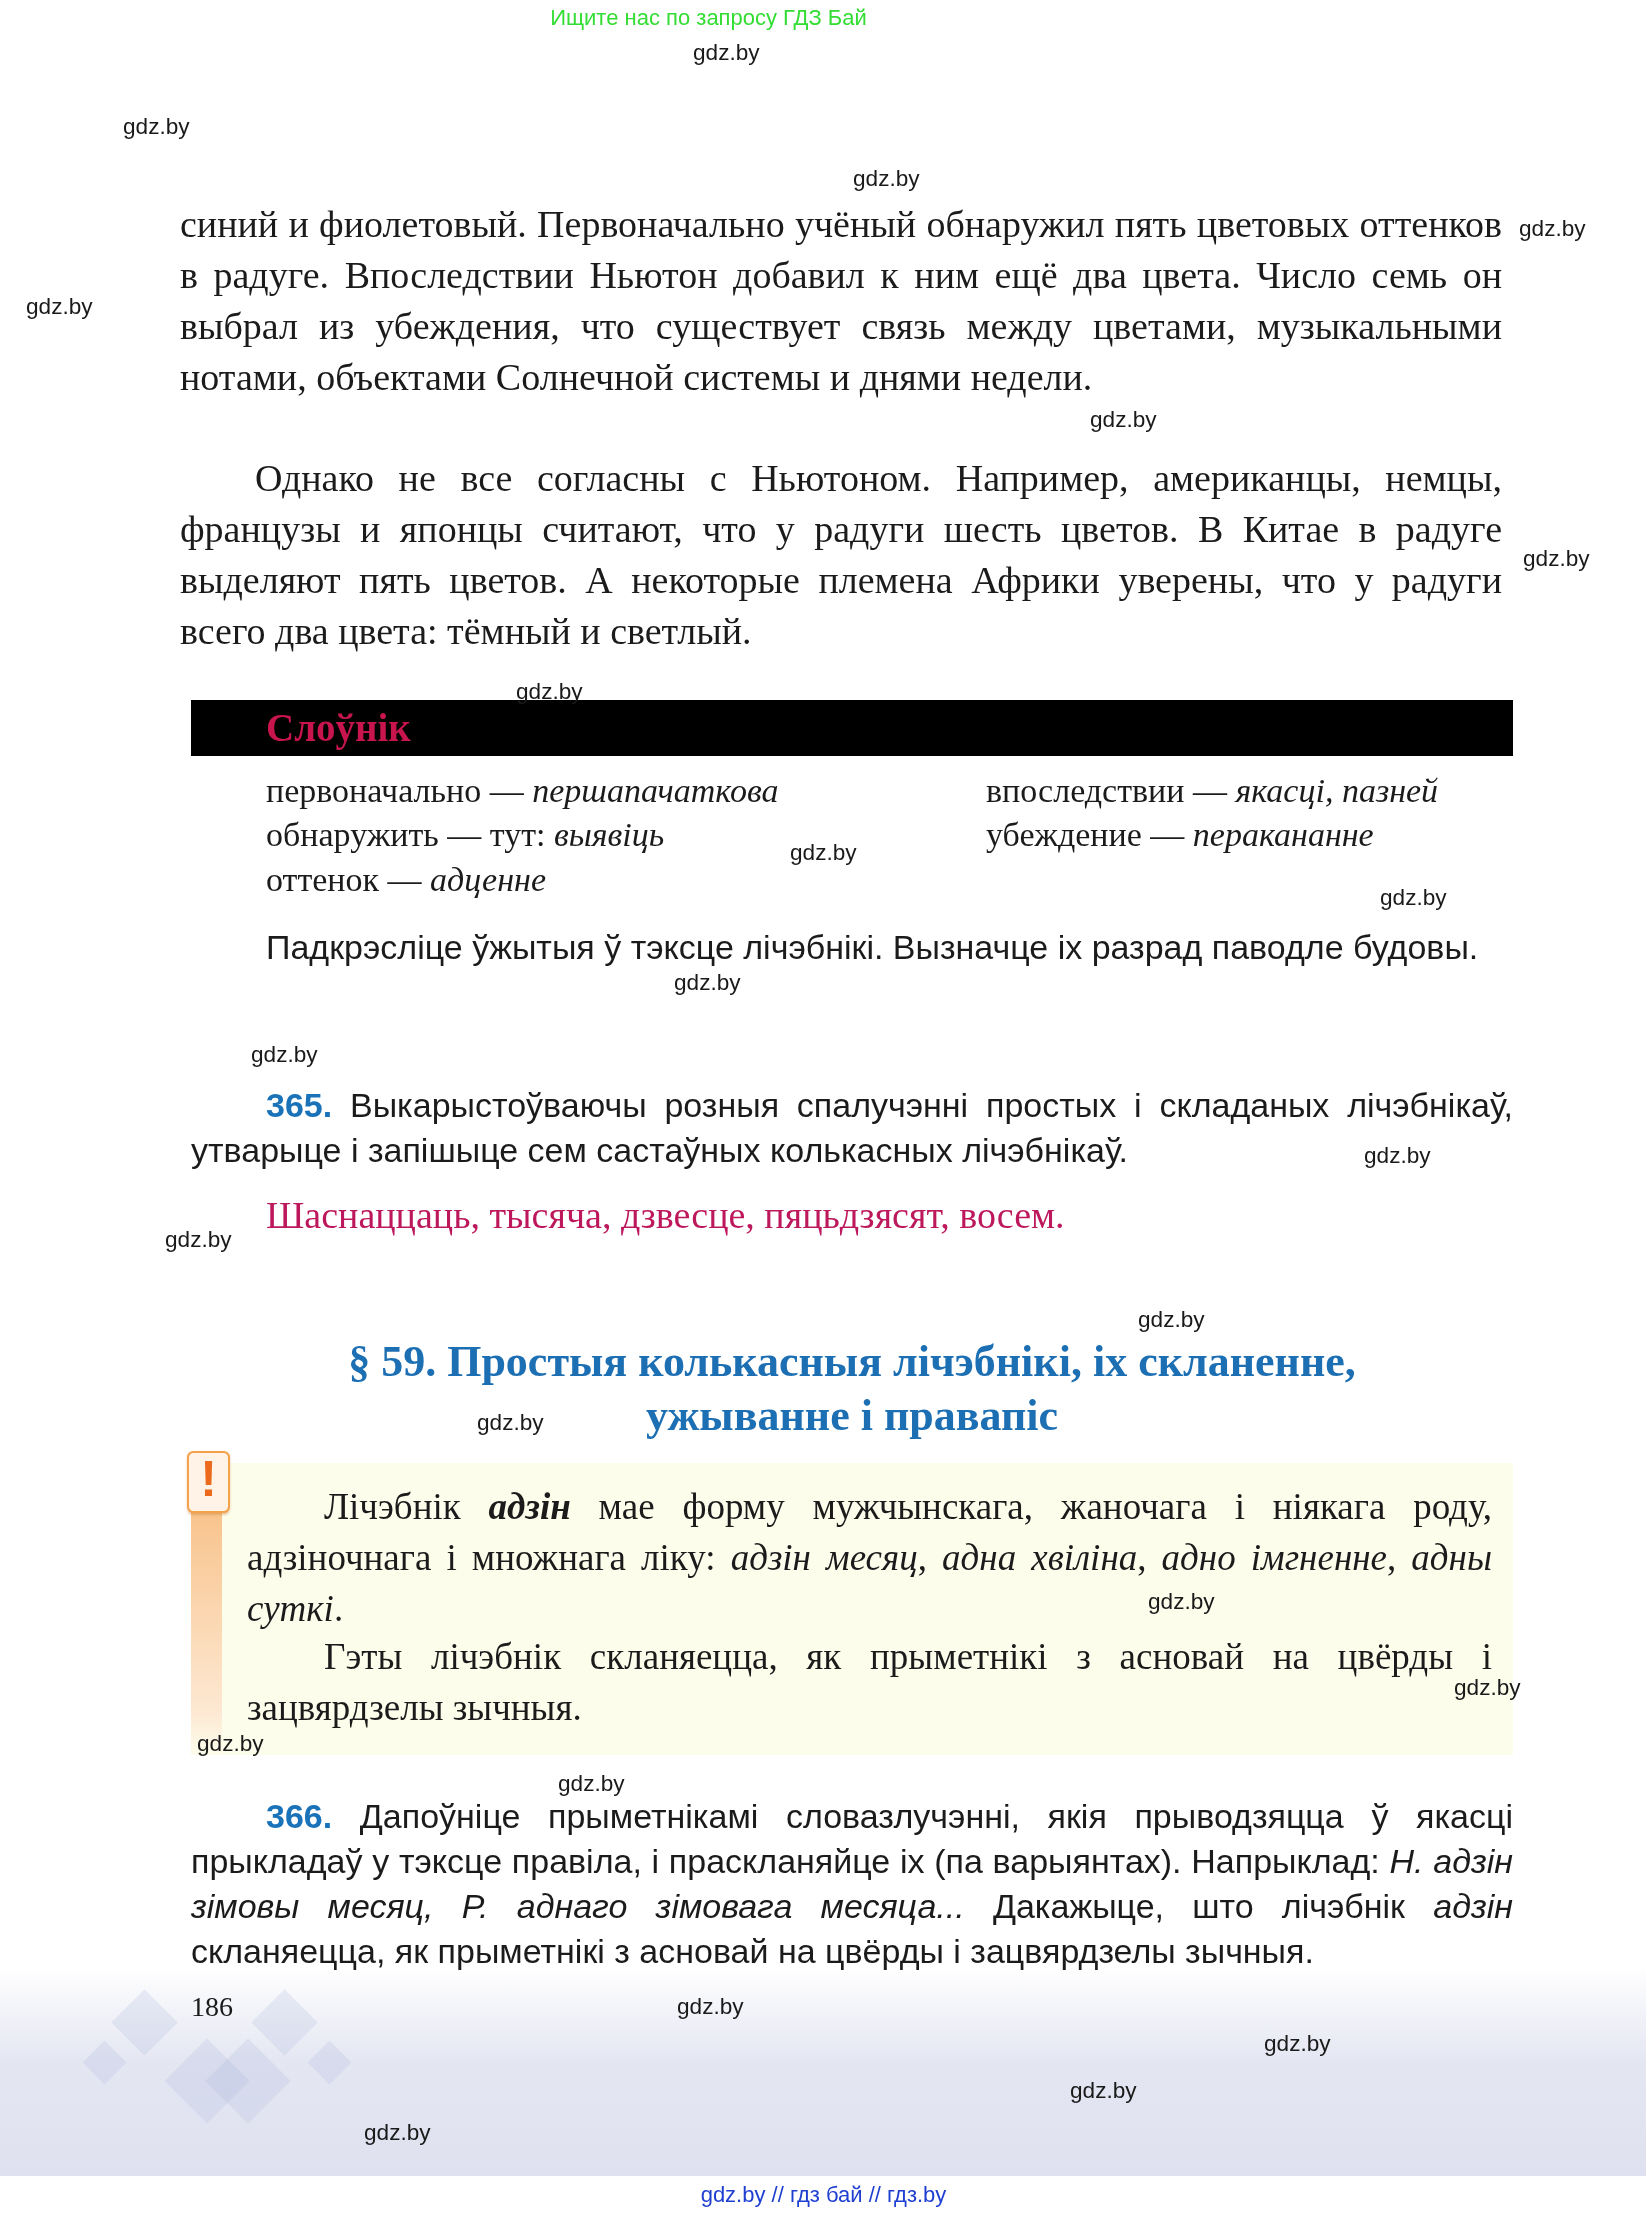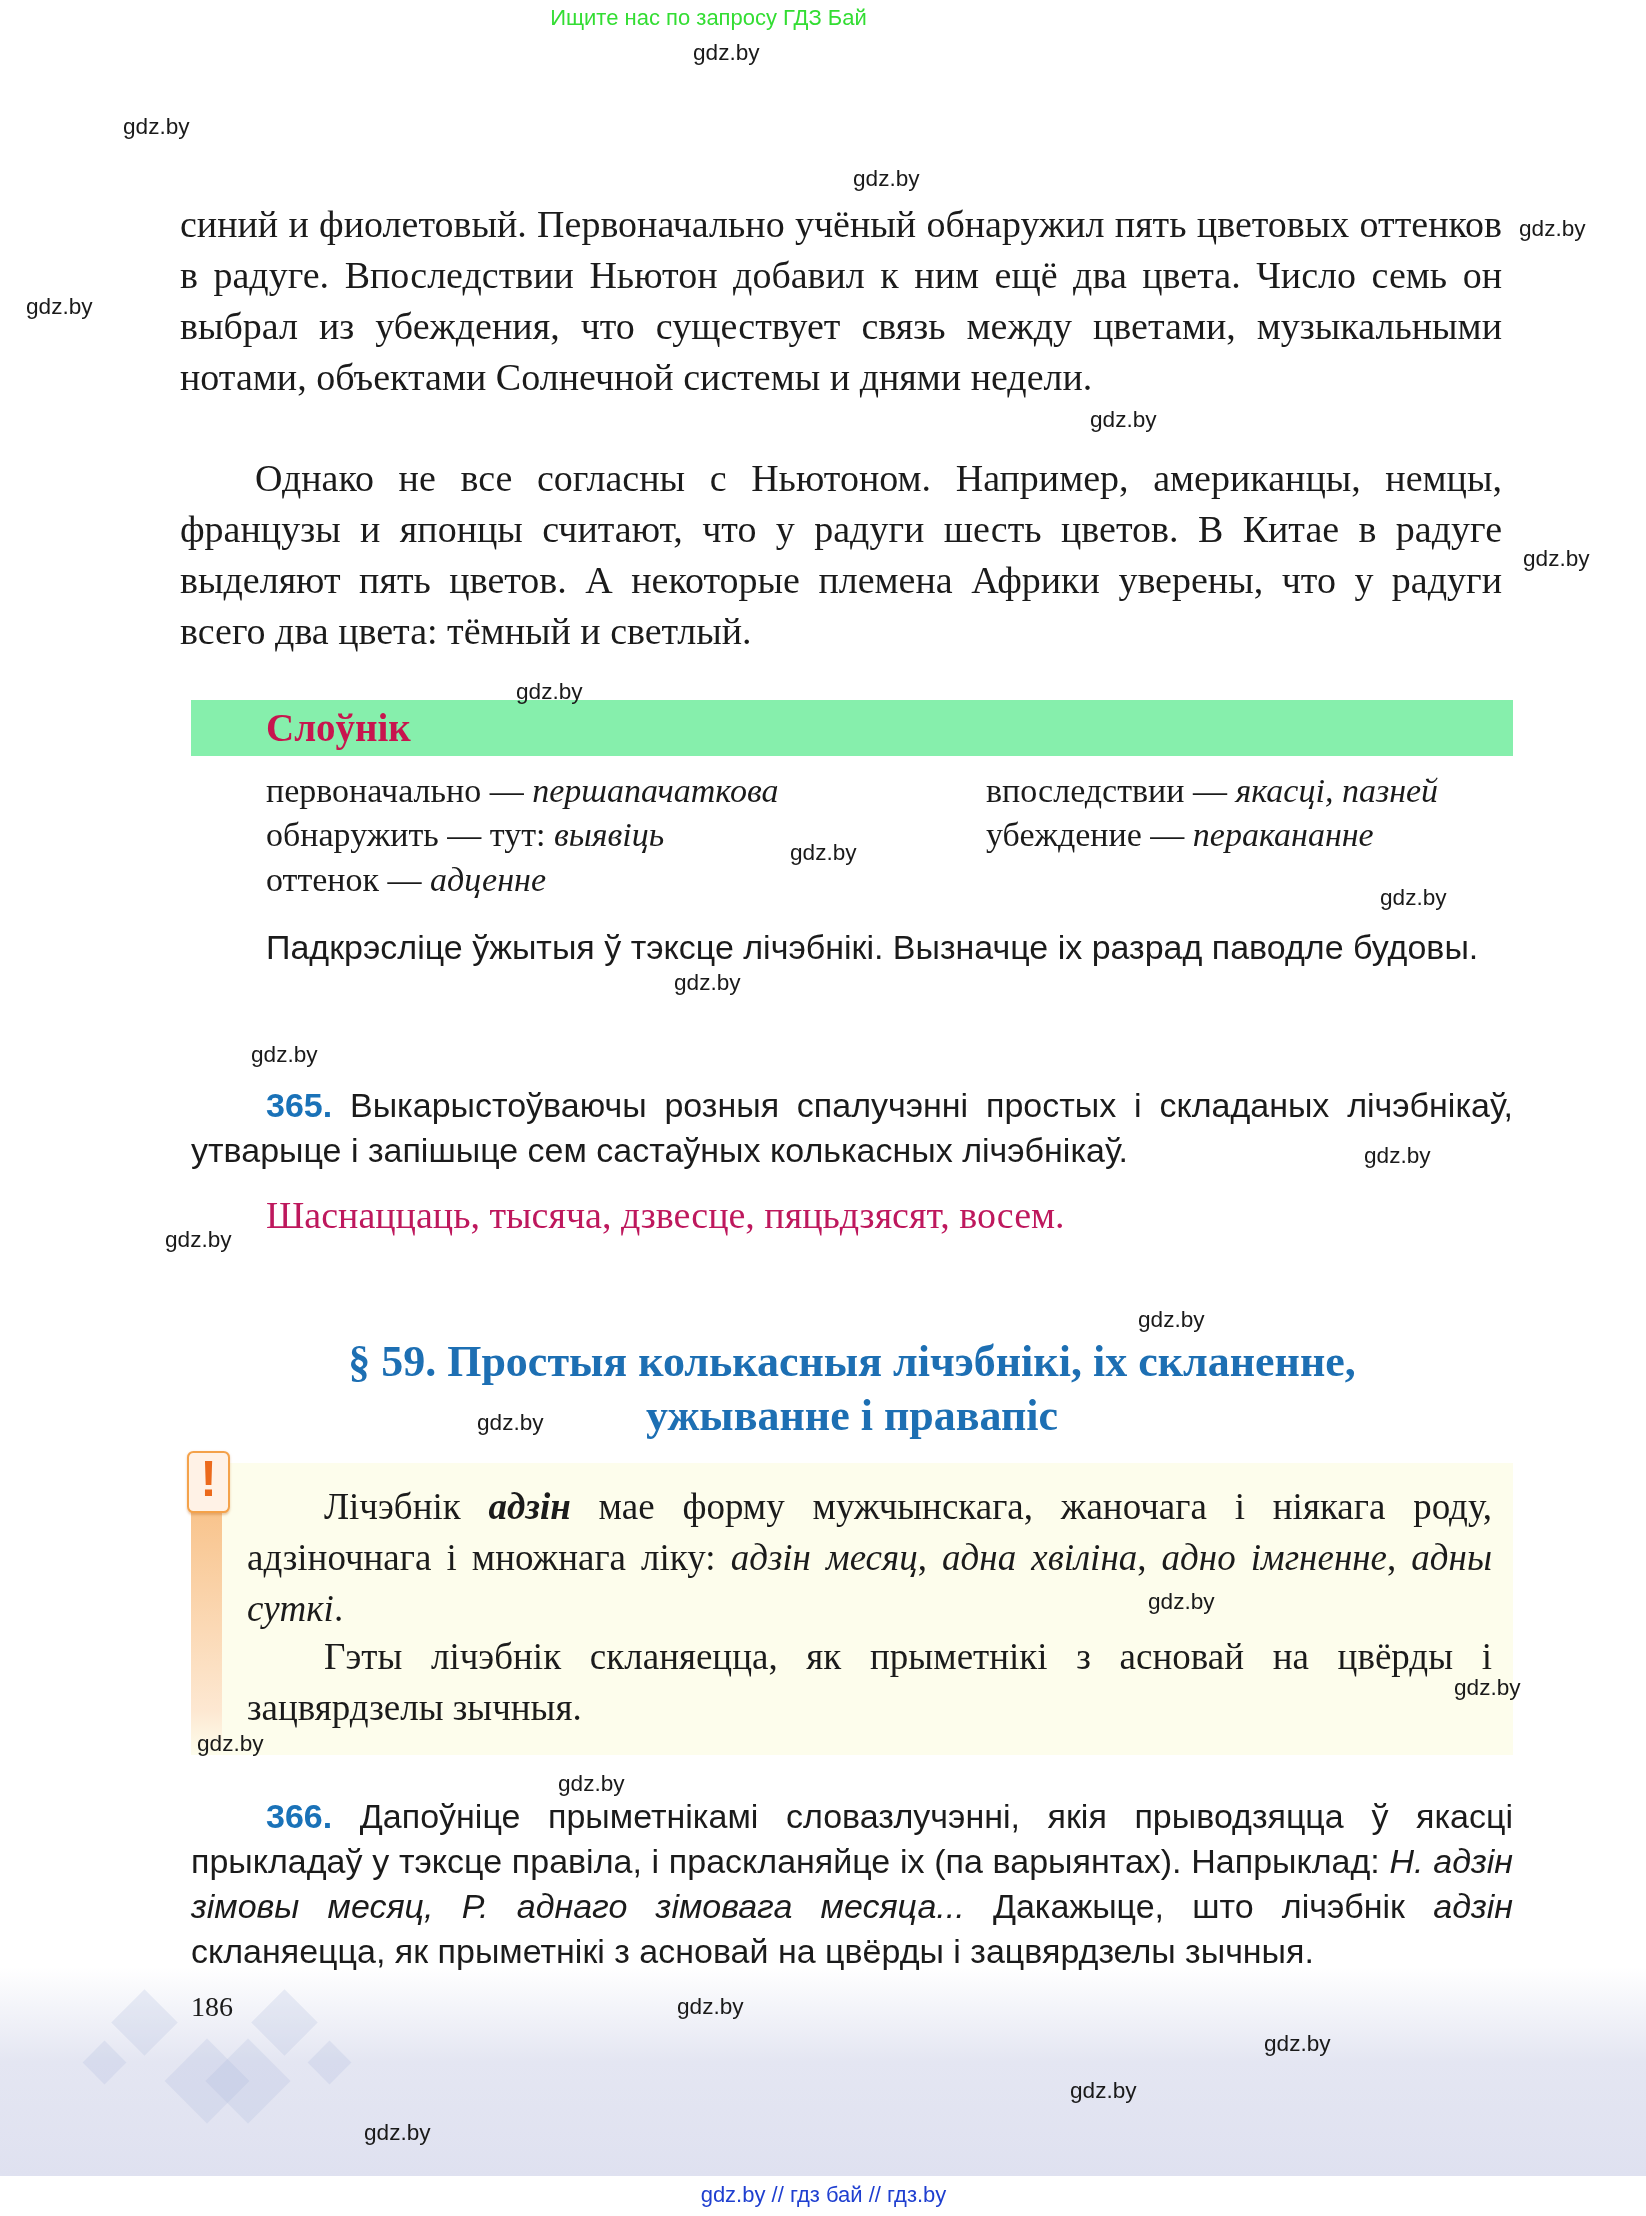--- a/index.html
+++ b/index.html
@@ -3,21 +3,21 @@
 <meta charset="utf-8">
 <style>
   html, body { margin:0; padding:0; }
   body { width:1647px; height:2216px; position:relative; background:#ffffff; overflow:hidden; font-family:"DejaVu Serif", serif; color:#1a1a1a; }
   .bottom-grad { position:absolute; left:0; top:1967px; width:1647px; height:210px; background:linear-gradient(#ffffff, #e4e6f2 45%, #dfe1f0); }
   .diamond { position:absolute; transform:rotate(45deg); background:rgba(170,180,220,0.22); }
   .wm { position:absolute; font-family:"Liberation Sans", sans-serif; font-size:22.6px; color:#1a1a1a; white-space:nowrap; }
   .top-banner { position:absolute; top:4.8px; left:0; width:1417px; text-align:center; font-family:"Liberation Sans", sans-serif; font-size:22px; color:#33dd33; }
   .para { position:absolute; left:180px; width:1322px; font-family:"Liberation Serif", serif; font-size:38px; line-height:51px; text-align:justify; color:#1b1b1b; }
   .indent { text-indent:75px; }
-  .dict-head { position:absolute; left:191px; top:700px; width:1322px; height:56px; background:#86efac; }
+  .dict-head { position:absolute; left:191px; top:700px; width:1322px; height:56px; background:#000000; }
   .dict-title { position:absolute; left:75px; top:4.8px; font-family:"Liberation Serif", serif; font-weight:bold; font-size:39px; color:#c8154e; }
   .dict-row { position:absolute; font-family:"Liberation Serif", serif; font-size:34px; color:#1b1b1b; white-space:nowrap; }
   .dict-row i { font-style:italic; }
   .sans-para { position:absolute; left:191px; width:1322px; font-family:"Liberation Sans", sans-serif; font-size:34px; line-height:45px; text-align:justify; color:#1b1b1b; }
   .exnum { color:#1a72b8; font-weight:bold; }
   .answer { position:absolute; left:266px; top:1193px; font-family:"Liberation Serif", serif; font-size:38px; color:#be185d; white-space:nowrap; }
   .section-title { position:absolute; left:191px; width:1322px; text-align:center; font-family:"Liberation Serif", serif; font-weight:bold; font-size:44px; line-height:53px; color:#1d6fb3; }
   .rule-box { position:absolute; left:191px; top:1463px; width:1322px; height:292px; background:#fdfdec; }
   .rule-bar { position:absolute; left:191px; top:1463px; width:31px; height:292px; background:linear-gradient(#f7bb7c, #fde8d2 85%, #fdfdec); }
   .rule-icon { position:absolute; left:187px; top:1451px; width:39px; height:58px; border:2.4px solid #f4a24a; border-radius:6.4px; background:#fff2e6; box-shadow:0 1.6px 2.4px rgba(200,120,50,0.4); }

